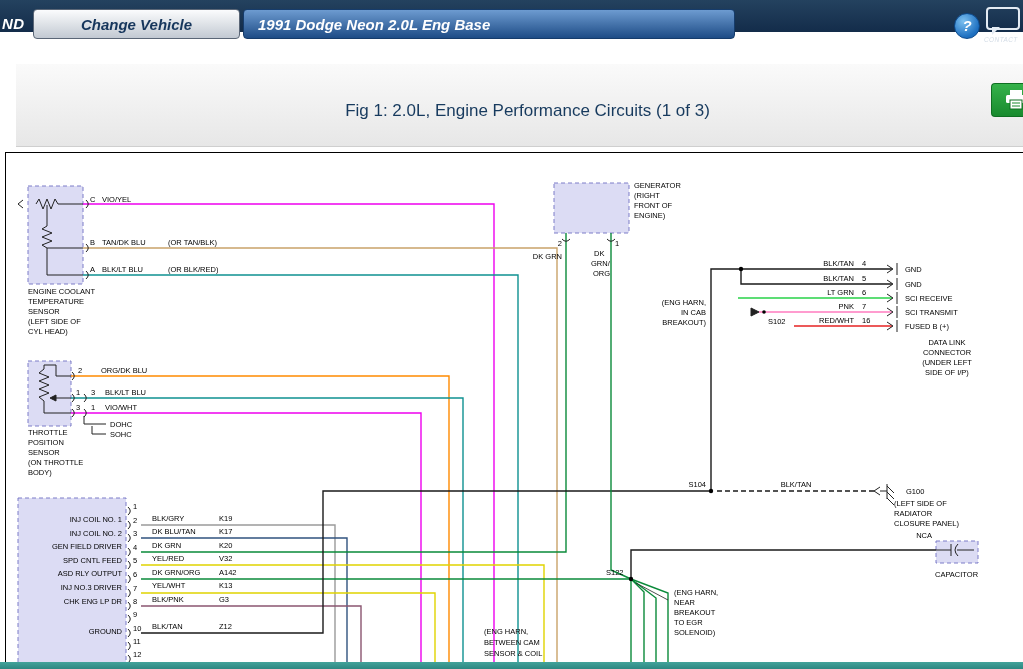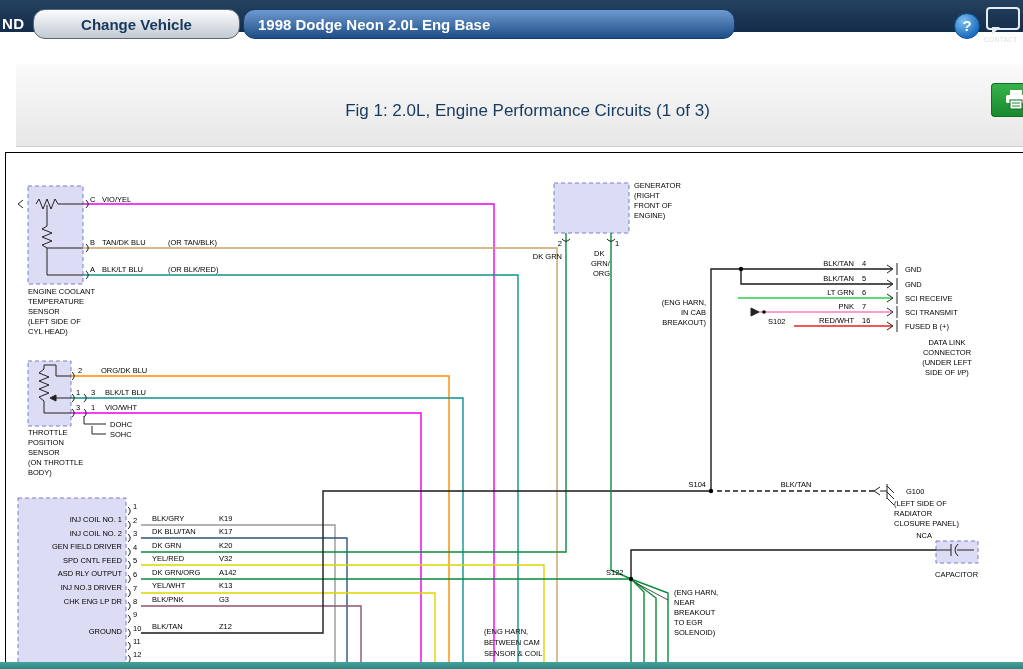--- a/index.html
+++ b/index.html
@@ -1,22 +1,22 @@
 <!DOCTYPE html>
 <html style="--navbar-top: #24425f; --navbar-bottom: #132c4a; --tab-silver-top: #fbfcfd; --tab-silver-bottom: #c2c9d2; --tab-blue-top: #6d9bd0; --tab-blue-bottom: #1e4c86; --title-navy: #173a5e; --print-green-top: #35b24a; --print-green-bottom: #188a2e; --footer-teal: #43a39b; --box-fill: #dcdcf4; --box-stroke: #7d7dc8;"><head>
 <meta charset="utf-8">
 <style>
   html,body{margin:0;padding:0;}
   body{width:1023px;height:669px;position:relative;overflow:hidden;background:#fff;
        font-family:"Liberation Sans",sans-serif;}
   
   .navbar{position:absolute;left:0;top:0;width:1023px;height:32px;
-          background:linear-gradient(var(--navbar-top,#24425f),var(--navbar-bottom,#132c4a));}
+          background:linear-gradient(var(--navbar-top,#24425f),var(--navbar-bottom,#132c4a));font-style:italic;}
   .logo{position:absolute;left:2px;top:15px;color:#fff;font-weight:bold;font-size:15px;letter-spacing:.5px;}
-  .tab{position:absolute;top:9px;height:30px;line-height:30px;border-radius:12px;
+  .tab{position:absolute;top:9px;height:30px;line-height:30px;border-radius:4px;
        font-size:15px;font-weight:bold;text-align:center;cursor:pointer;box-sizing:border-box;}
   .tab.silver{background:linear-gradient(var(--tab-silver-top,#fbfcfd),var(--tab-silver-bottom,#c2c9d2));
               color:#16365c;border:1px solid #5a6676;}
   .tab.blue{background:linear-gradient(var(--tab-blue-top,#6d9bd0),var(--tab-blue-bottom,#1e4c86));
             color:#fff;border:1px solid #163c6b;text-align:left;padding-left:14px;}
   .tab1{left:33px;width:207px;}
   .tab2{left:243px;width:492px;}
   .tab3{left:737px;width:198px;}
   .help-btn{position:absolute;left:954px;top:13px;width:24px;height:24px;border-radius:50%;
             background:radial-gradient(circle at 35% 30%,#7cc0f0,#1d6fc0 70%);border:1px solid #0d4a8c;
@@ -43,21 +43,21 @@
   
   .footer-bar{position:absolute;left:0;top:662px;width:1023px;height:7px;
               background:linear-gradient(var(--footer-teal,#43a39b),#2d8781);}
 </style>
 </head>
 <body>
 
 <div class="navbar">
   <span class="logo">ND</span>
   <div class="tab silver tab1">Change Vehicle</div>
-  <div class="tab blue tab2">1998 Dodge Neon 2.0L Eng Base</div>
+  <div class="tab blue tab2">1991 Dodge Neon 2.0L Eng Base</div>
   <div class="help-btn">?</div>
   <div class="contact-btn">
     <span class="bubble"></span>
     <span class="contact-label">CONTACT</span>
   </div>
 </div>
 
 <div class="fig-band">
   <div class="fig-title">Fig 1: 2.0L, Engine Performance Circuits (1 of 3)</div>
   <div class="print-btn">

